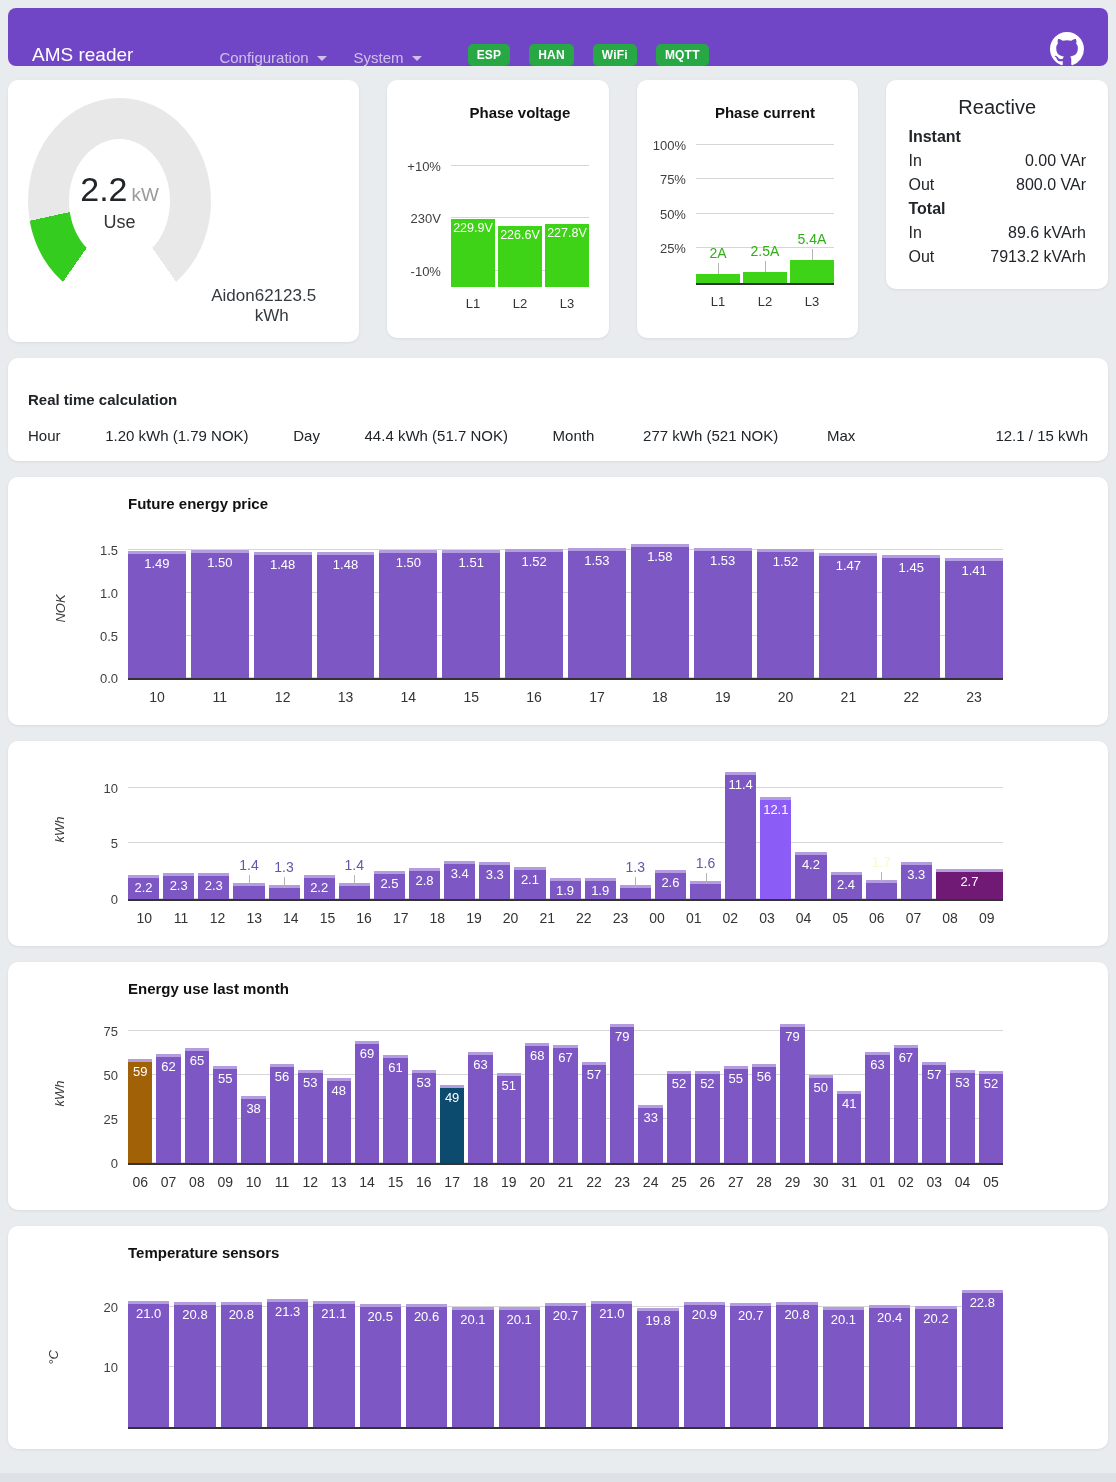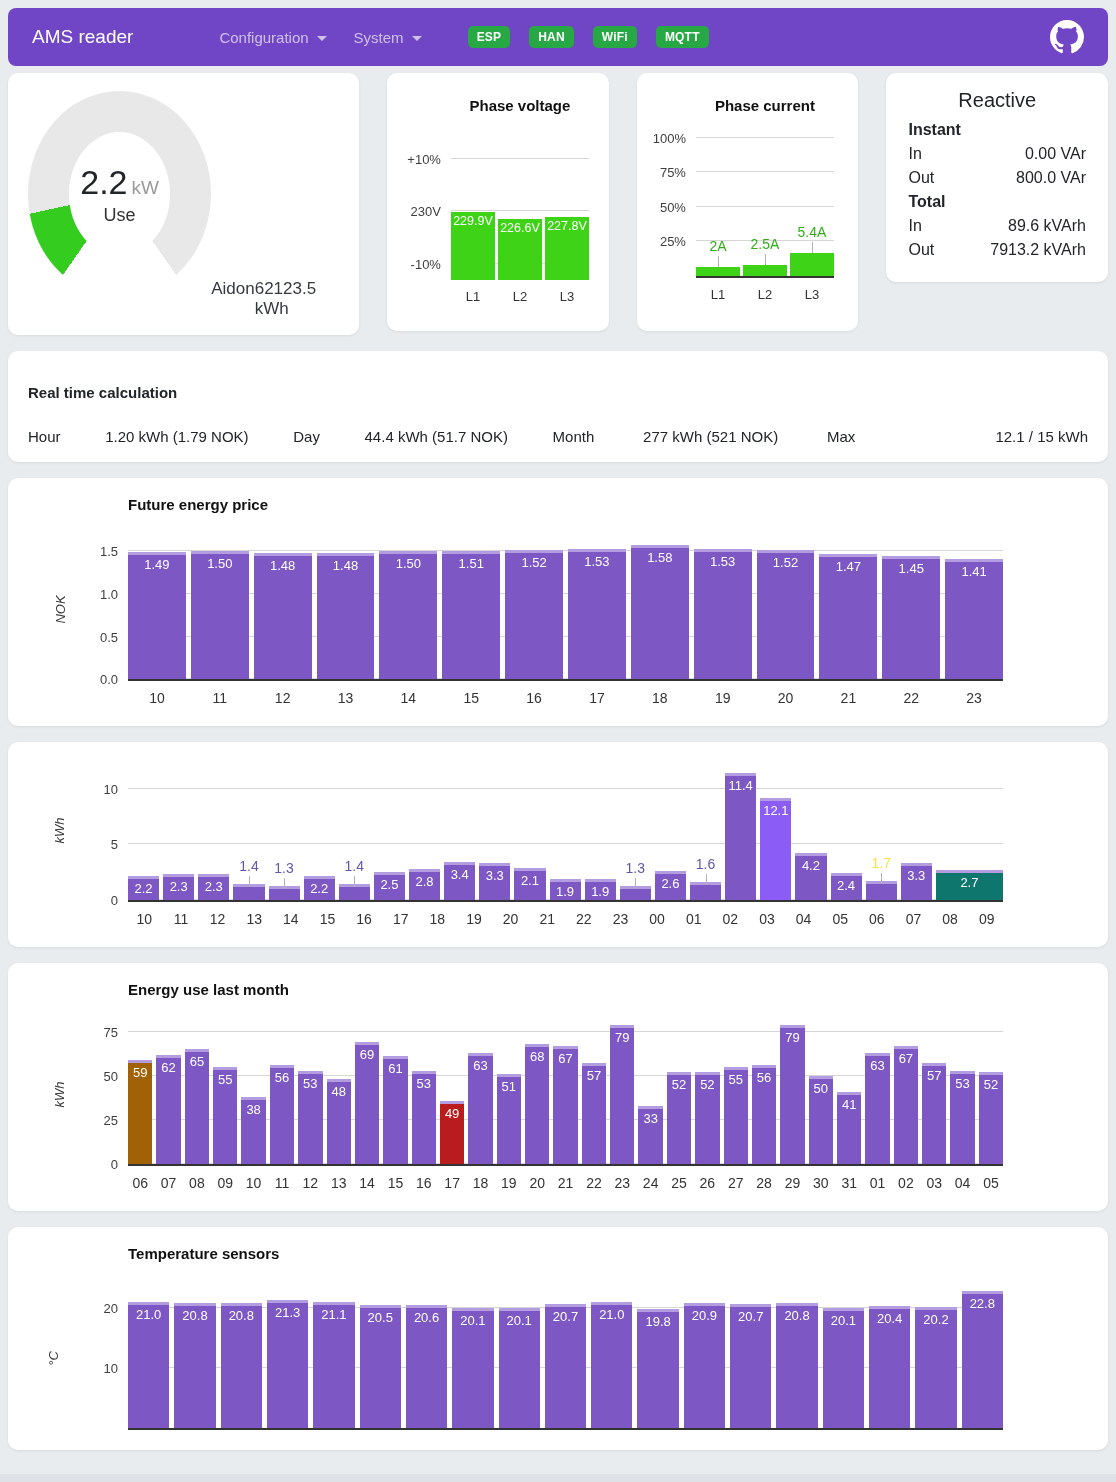--- a/index.html
+++ b/index.html
@@ -6,21 +6,21 @@
   html { background:#dee1e5; }
   body {
     margin:0; width:1116px; background:#e9ecef;
     font-family:"Liberation Sans", sans-serif; color:#212529;
   }
   .wrap { padding:8px 8px 8px; }
 
   
   .navbar {
     background:#7046c6; border-radius:8px; height:58px;
-    display:flex; align-items:center; padding:0 24px; margin-bottom:7px;
+    display:flex; align-items:flex-end; padding:0 24px; margin-bottom:14px;
   }
   .brand { color:#fff; font-size:19px; text-decoration:none; margin-right:86px; cursor:pointer; }
   .nav-link { color:#cfc0ea; font-size:15px; margin-right:27px; display:flex; align-items:center; gap:8px; cursor:pointer; }
   .caret { width:0; height:0; border-left:5px solid transparent; border-right:5px solid transparent; border-top:5px solid #cfc0ea; display:inline-block; margin-top:2px; }
   .badge { background:#28a745; color:#fff; font-weight:bold; font-size:12px; padding:4px 9px; border-radius:5px; margin-left:19px; letter-spacing:.2px; }
   .gh { margin-left:auto; display:flex; align-items:center; cursor:pointer; }
 
   
   .statusbar {
     background:#fff; border-radius:6px; display:flex; align-items:center;
@@ -51,21 +51,21 @@
 
   
   .reactive-card { padding:16px 22px 20px; }
   .r-title { font-size:20px; text-align:center; margin-bottom:6px; }
   .r-h { font-weight:bold; font-size:16px; line-height:24px; }
   .r-row { display:flex; justify-content:space-between; font-size:16px; line-height:24px; }
 
   
   .realtime-card { padding:13px 20px 17px; margin-bottom:16px; }
   .rt-title { font-weight:bold; font-size:15px;margin-top:20px; }
-  .rt-row { display:flex; align-items:center; margin-top:27px; font-size:15px; }
+  .rt-row { display:flex; align-items:center; margin-top:19px; font-size:15px; }
   .rt-l { flex:0 0 auto; }
   .rt-v { flex:1; text-align:center; }
   .rt-v.last { text-align:right; }
 
   
   .chart-card { padding:18px 25px 20px; margin-bottom:16px; }
 
   
   .chart { position:relative; }
   .cplot { position:relative; }
@@ -383,26 +383,26 @@
               <div class="blabel inside">12.1</div>
             </div>
             <div class="bar" style="height: 46.7765px; background: rgb(125, 88, 197); border-top: 3px solid rgb(179, 156, 224);">
               <div class="blabel inside">4.2</div>
             </div>
             <div class="bar" style="height: 26.7294px; background: rgb(125, 88, 197); border-top: 3px solid rgb(179, 156, 224);">
               <div class="blabel inside">2.4</div>
             </div>
             <div class="bar" style="height: 18.9333px; background: rgb(125, 88, 197); border-top: 3px solid rgb(179, 156, 224);">
               <div class="leader"></div>
-              <div class="blabel outside" style="color: #fde047;">1.7</div>
+              <div class="blabel outside" style="color: #fef9c3;">1.7</div>
             </div>
             <div class="bar" style="height: 36.7529px; background: rgb(125, 88, 197); border-top: 3px solid rgb(179, 156, 224);">
               <div class="blabel inside">3.3</div>
             </div>
-            <div class="bar" style="height: 30.0706px; background: #0f766e; border-top: 3px solid rgb(179, 156, 224); padding-left: 36px;">
+            <div class="bar" style="height: 30.0706px; background: #701a75; border-top: 3px solid rgb(179, 156, 224); padding-left: 36px;">
               <div class="blabel inside">2.7</div>
             </div>
           </div>
         </div>
         <div class="xrow" style="gap: 4px;">
           <div class="xt">10</div>
           <div class="xt">11</div>
           <div class="xt">12</div>
           <div class="xt">13</div>
           <div class="xt">14</div>
@@ -469,21 +469,21 @@
             </div>
             <div class="bar" style="height: 121.714px; background: rgb(125, 88, 197); border-top: 3px solid rgb(179, 156, 224);">
               <div class="blabel inside">69</div>
             </div>
             <div class="bar" style="height: 107.602px; background: rgb(125, 88, 197); border-top: 3px solid rgb(179, 156, 224);">
               <div class="blabel inside">61</div>
             </div>
             <div class="bar" style="height: 93.4907px; background: rgb(125, 88, 197); border-top: 3px solid rgb(179, 156, 224);">
               <div class="blabel inside">53</div>
             </div>
-            <div class="bar" style="height: 63px; background: #b91c1c; border-top: 3px solid rgb(179, 156, 224);">
+            <div class="bar" style="height: 78px; background: #0c4a6e; border-top: 3px solid rgb(179, 156, 224);">
               <div class="blabel inside">49</div>
             </div>
             <div class="bar" style="height: 111.13px; background: rgb(125, 88, 197); border-top: 3px solid rgb(179, 156, 224);">
               <div class="blabel inside">63</div>
             </div>
             <div class="bar" style="height: 89.9627px; background: rgb(125, 88, 197); border-top: 3px solid rgb(179, 156, 224);">
               <div class="blabel inside">51</div>
             </div>
             <div class="bar" style="height: 119.95px; background: rgb(125, 88, 197); border-top: 3px solid rgb(179, 156, 224);">
               <div class="blabel inside">68</div>

